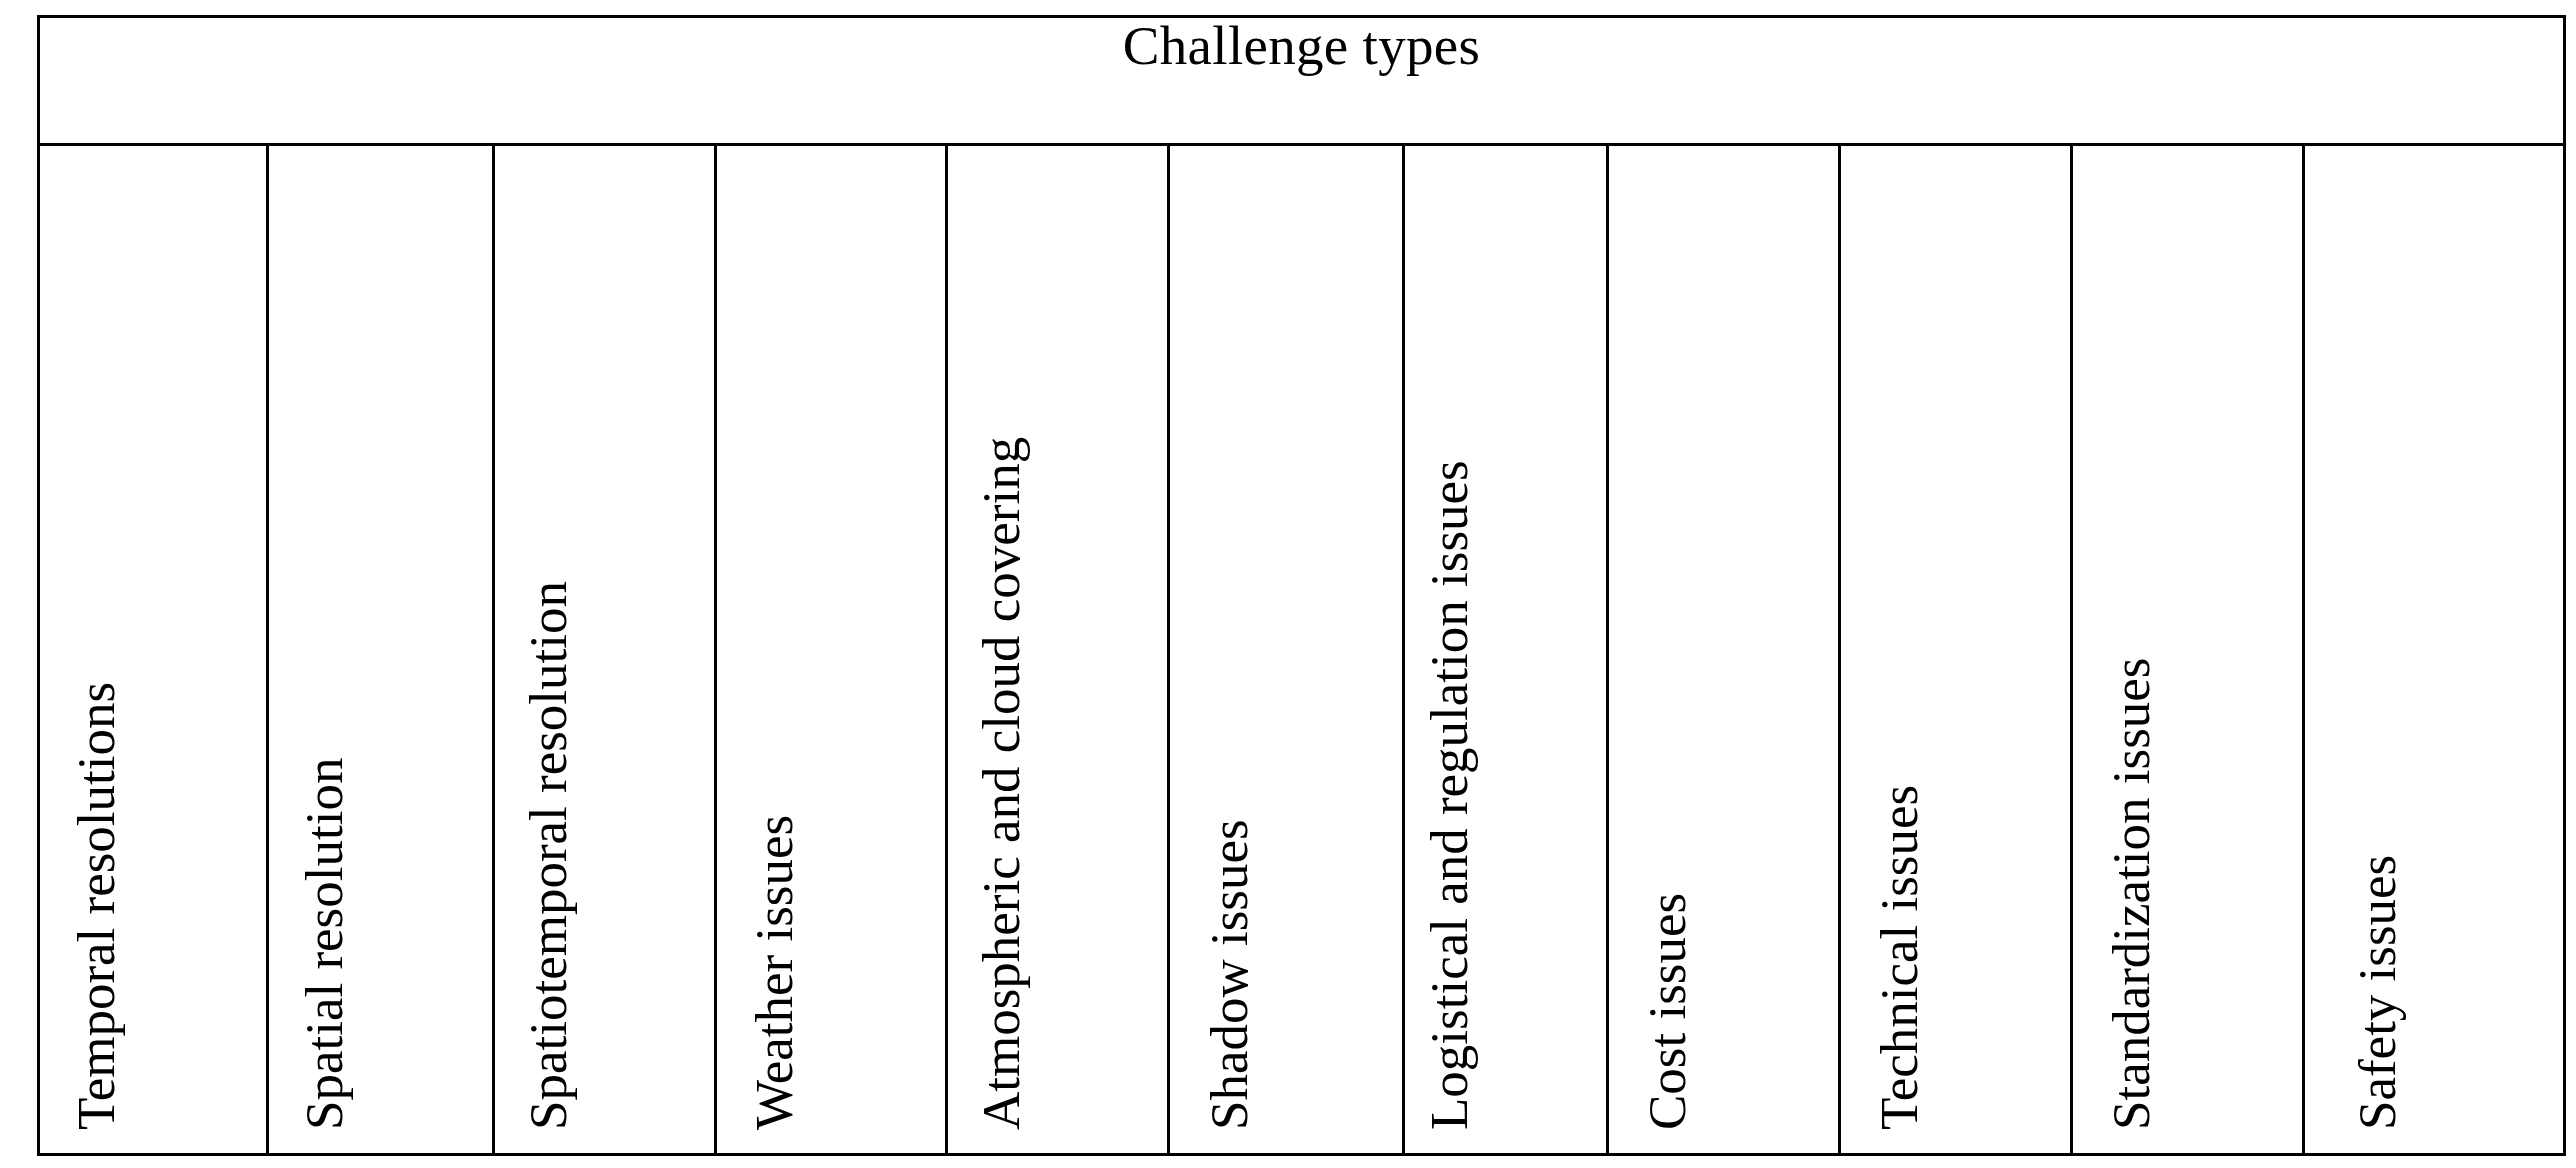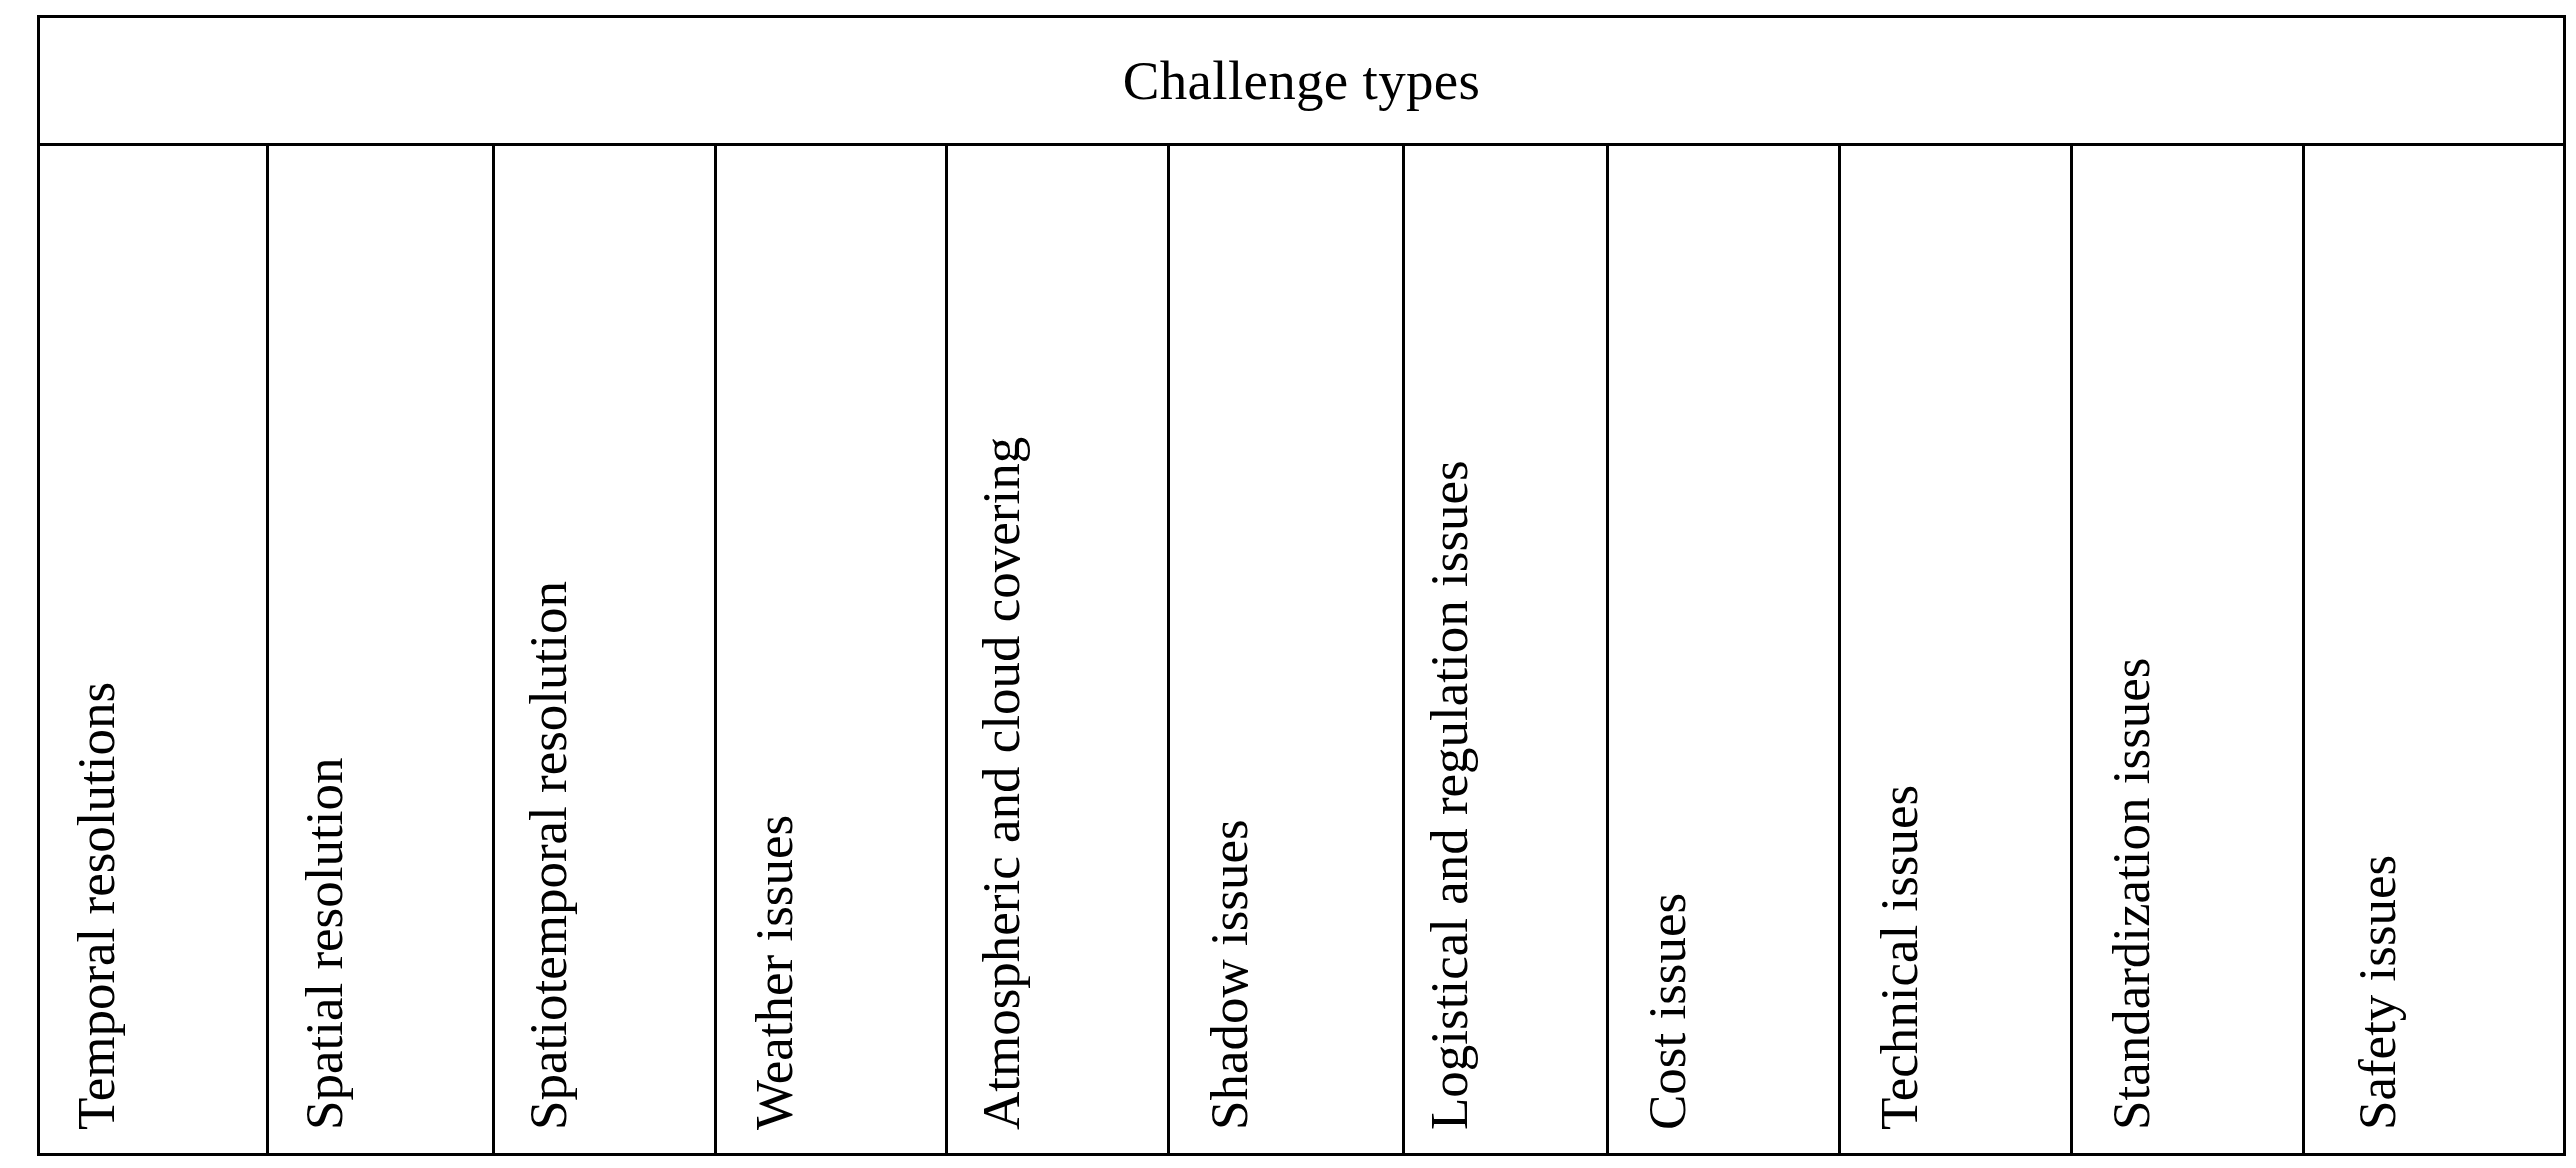--- a/index.html
+++ b/index.html
@@ -35,21 +35,20 @@
     flex-direction: column;
   }
 
   
   .header-row {
     flex: 0 0 auto;
     height: 128px;
     box-sizing: border-box;
     border-bottom: 3.5px solid #000000;
     display: flex;
-    align-items: center;
     justify-content: center;
   }
   .header-title {
     font-size: 55px;
     line-height: 1;
     letter-spacing: 0.3px;
     color: #000000;
     white-space: nowrap;
   }
 

